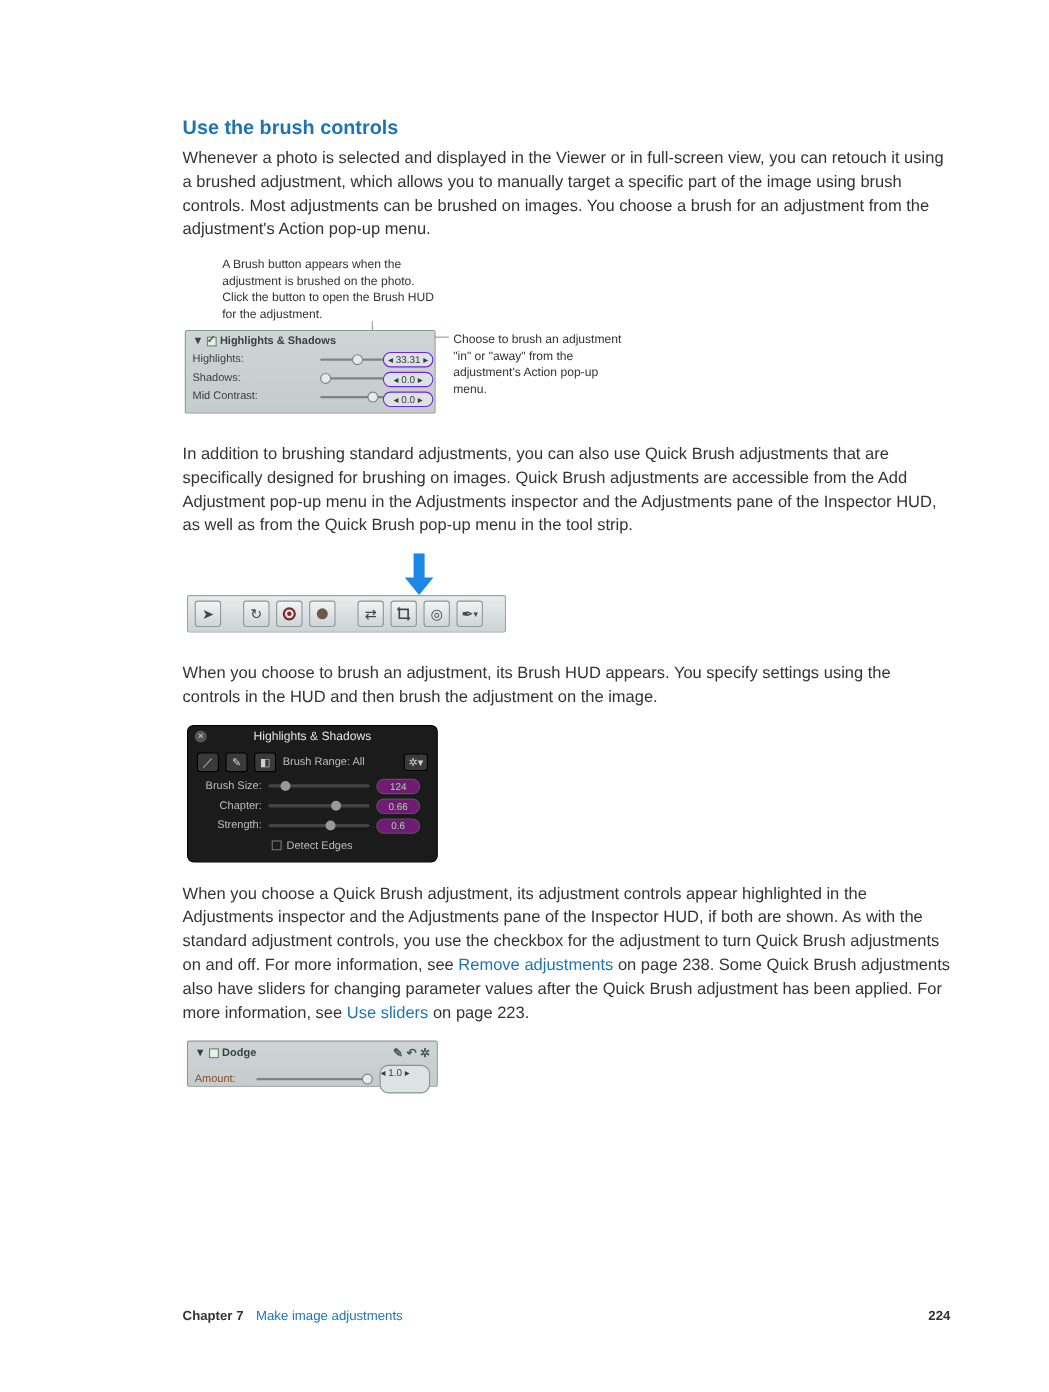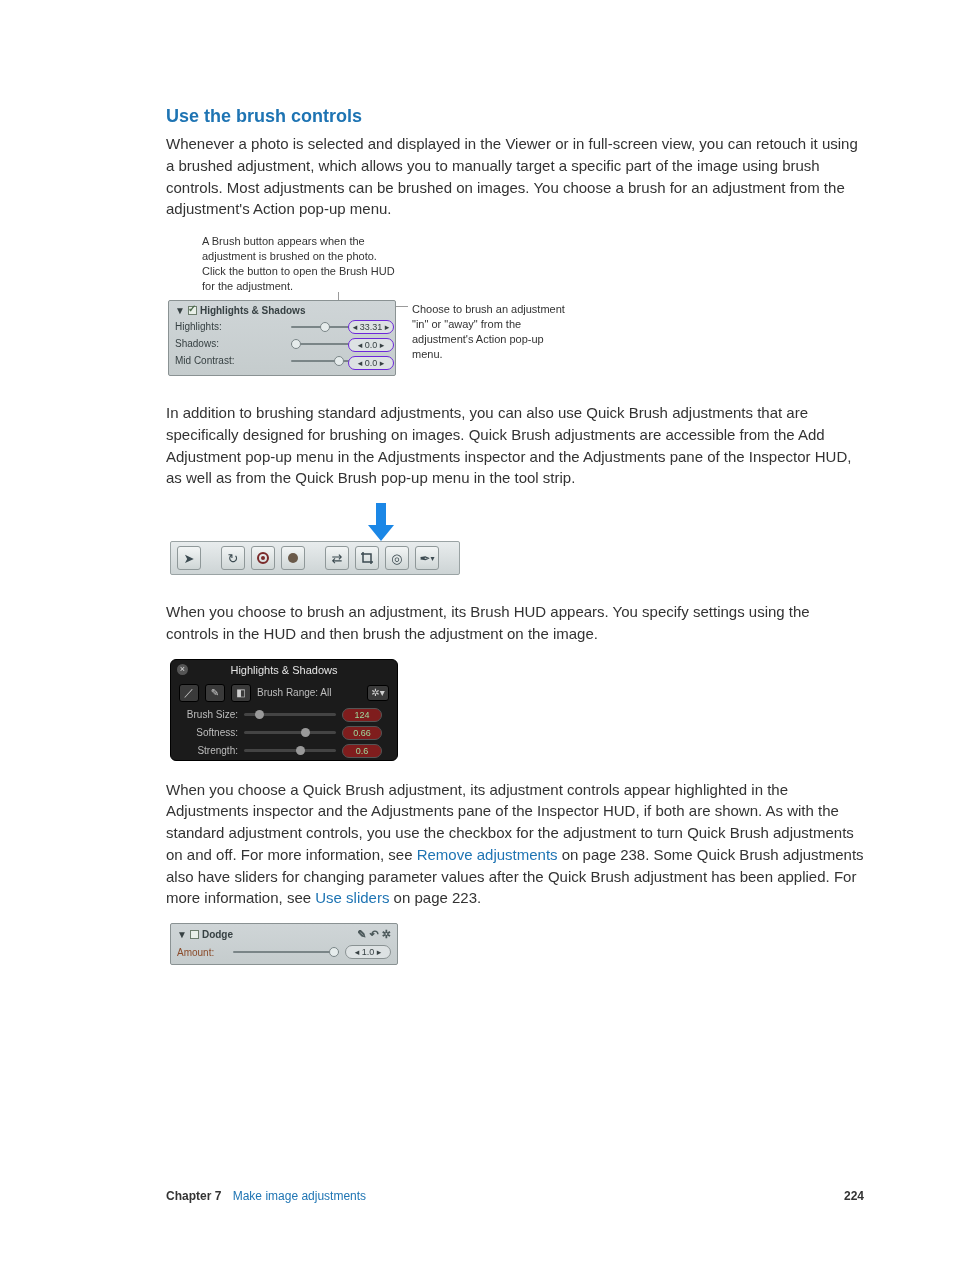--- a/index.html
+++ b/index.html
@@ -39,34 +39,34 @@
   .hud .title { text-align:center; padding:4px 0; position:relative; color:#e4e4e4; font-size:11px; }
   .hud .close { position:absolute; left:6px; top:4px; width:11px;height:11px;border-radius:6px;background:#555; color:#ddd; font-size:9px; display:flex;align-items:center;justify-content:center;}
   .hud .bar { display:flex; align-items:center; padding:4px 8px; gap:6px;}
   .hud .hbtn { width:20px;height:18px;background:#3a3a3a;border:1px solid #000;border-radius:3px; display:flex;align-items:center;justify-content:center;}
   .hud .range { flex:1; font-size:10px; color:#bdbdbd; }
   .hud .gear { width:22px;height:16px;background:#3a3a3a;border:1px solid #000;border-radius:3px;display:flex;align-items:center;justify-content:center;}
   .hud .row { display:flex; align-items:center; padding:2px 15px; }
   .hud .row .lbl { flex:0 0 58px; text-align:right; padding-right:6px; color:#bdbdbd;}
   .hud .htrack { flex:1; height:3px; background:#444; border-radius:2px; position:relative; margin-right:6px;}
   .hud .hthumb { position:absolute; top:-3px; width:9px;height:9px;border-radius:5px; background:#999; }
-  .hud .hval { width:40px; height:14px; border:1px solid #555; border-radius:7px; background:#7f1d1d; font-size:9px; text-align:center; line-height:12px; color:#9eda9e;}
+  .hud .hval { width:40px; height:14px; border:1px solid #555; border-radius:7px; background:#701a75; font-size:9px; text-align:center; line-height:12px; color:#9eda9e;}
   .hud .detect { text-align:center; padding:4px 0 8px; font-size:10px; color:#bdbdbd;}
   .hud .detect .box{display:inline-block;width:9px;height:9px;border:1px solid #777;margin-right:4px;vertical-align:-1px;}
 
   
   .dodge { width:228px; height:42px; margin:4px 0 18px 4px; background:linear-gradient(#cfd5d7,#c5cccd); border:1px solid #8a9293; border-radius:2px; padding:4px 6px; font-size:10px; color:#374143;}
   .dodge .titlebar{font-weight:600; display:flex; align-items:center; gap:3px;}
   .dodge .titlebar .spacer{flex:1;}
   .dodge .titlebar .ic{font-size:11px;color:#4a5759;}
   .dodge .row{display:flex;align-items:center;margin-top:4px;}
   .dodge .row .lbl{flex:0 0 50px; color:#8a4b2a;}
   .dodge .track{flex:1;height:2px;background:#7a8587;border-radius:2px;position:relative;margin:0 6px;}
   .dodge .thumb{position:absolute;top:-4px;width:10px;height:10px;border-radius:5px;background:#e6ecec;border:1px solid #7a8587;right:0;}
-  .dodge .valpill{width:46px;height:14px;border:1px solid #8a9293;border-radius:8px;background:#dde2e3;font-size:9px;text-align:center;line-height:12px;}
+  .dodge .valpill{width:46px;height:26px;border:1px solid #8a9293;border-radius:8px;background:#dde2e3;font-size:9px;text-align:left;line-height:12px;}
 
   
   .footer { position:absolute; left:166px; right:90px; bottom:62px; display:flex; justify-content:space-between; font-size:12px;}
   .footer .left { color:#333; }
   .footer .left .chap{font-weight:700; margin-right:8px;}
   .footer .left .ctitle{ color:#1e74b3;text-align:center; }
   .footer .pg{ font-weight:700; color:#333;}
 </style>
 </head>
 <body>
@@ -171,33 +171,34 @@
       <div class="gear">✲▾</div>
     </div>
     <div class="row">
       <div class="lbl">Brush Size:</div>
       <div class="htrack">
           <div class="hthumb" style="left:12%"></div>
         </div>
       <div class="hval">124</div>
     </div>
     <div class="row">
-      <div class="lbl">Softness:</div>
+      <div class="lbl">Chapter:</div>
       <div class="htrack">
           <div class="hthumb" style="left:62%"></div>
         </div>
       <div class="hval">0.66</div>
     </div>
     <div class="row">
       <div class="lbl">Strength:</div>
       <div class="htrack">
           <div class="hthumb" style="left:56%"></div>
         </div>
       <div class="hval">0.6</div>
     </div>
+    <div class="detect"><span class="box"></span><span>Detect Edges</span></div>
   </div>
 
   <p class="body">
     <span>When you choose a Quick Brush adjustment, its adjustment controls appear highlighted in the Adjustments inspector and the Adjustments pane of the Inspector HUD, if both are shown. As with the standard adjustment controls, you use the checkbox for the adjustment to turn Quick Brush adjustments on and off. For more information, see </span><a class="link">Remove adjustments</a><span> on page 238. Some Quick Brush adjustments also have sliders for changing parameter values after the Quick Brush adjustment has been applied. For more information, see </span><a class="link">Use sliders</a><span> on page 223.</span>
   </p>
 
   <div class="dodge">
     <div class="titlebar">
       <span>▼</span>
       <span class="chk" style="width:9px;height:9px;background:#e8efe8;border:1px solid #6b7c6b;display:inline-block;position:relative;"></span>

